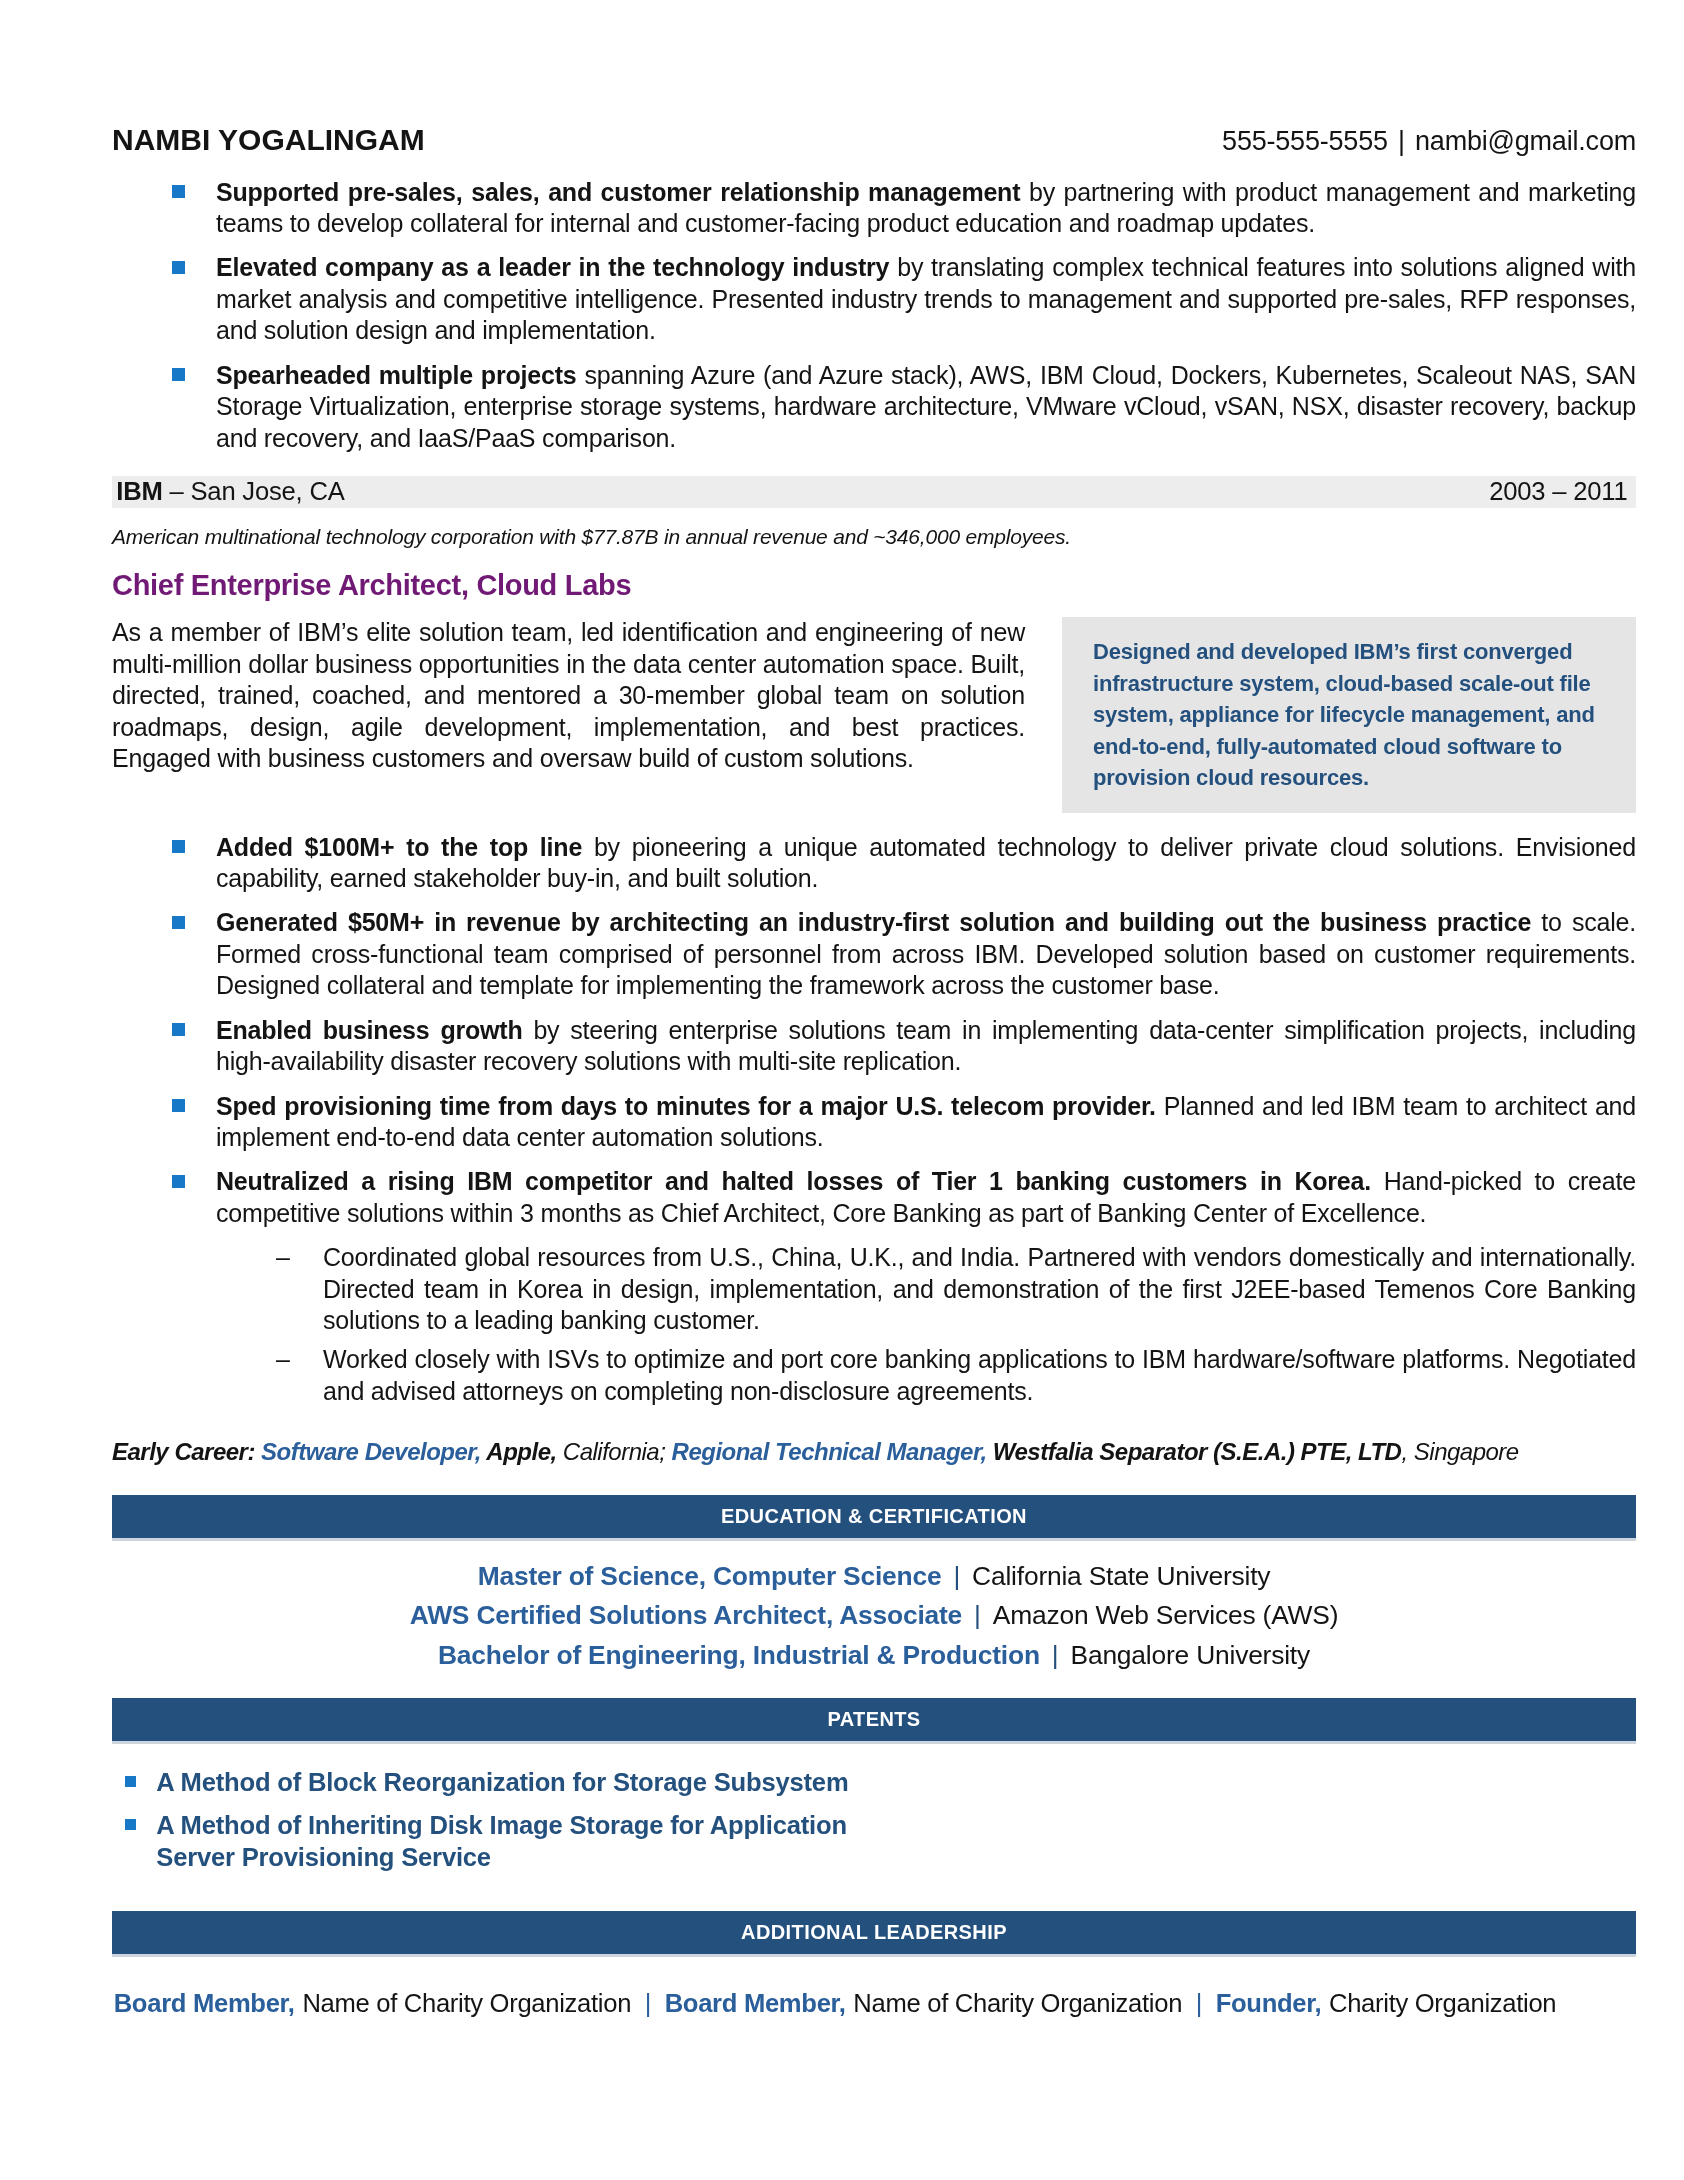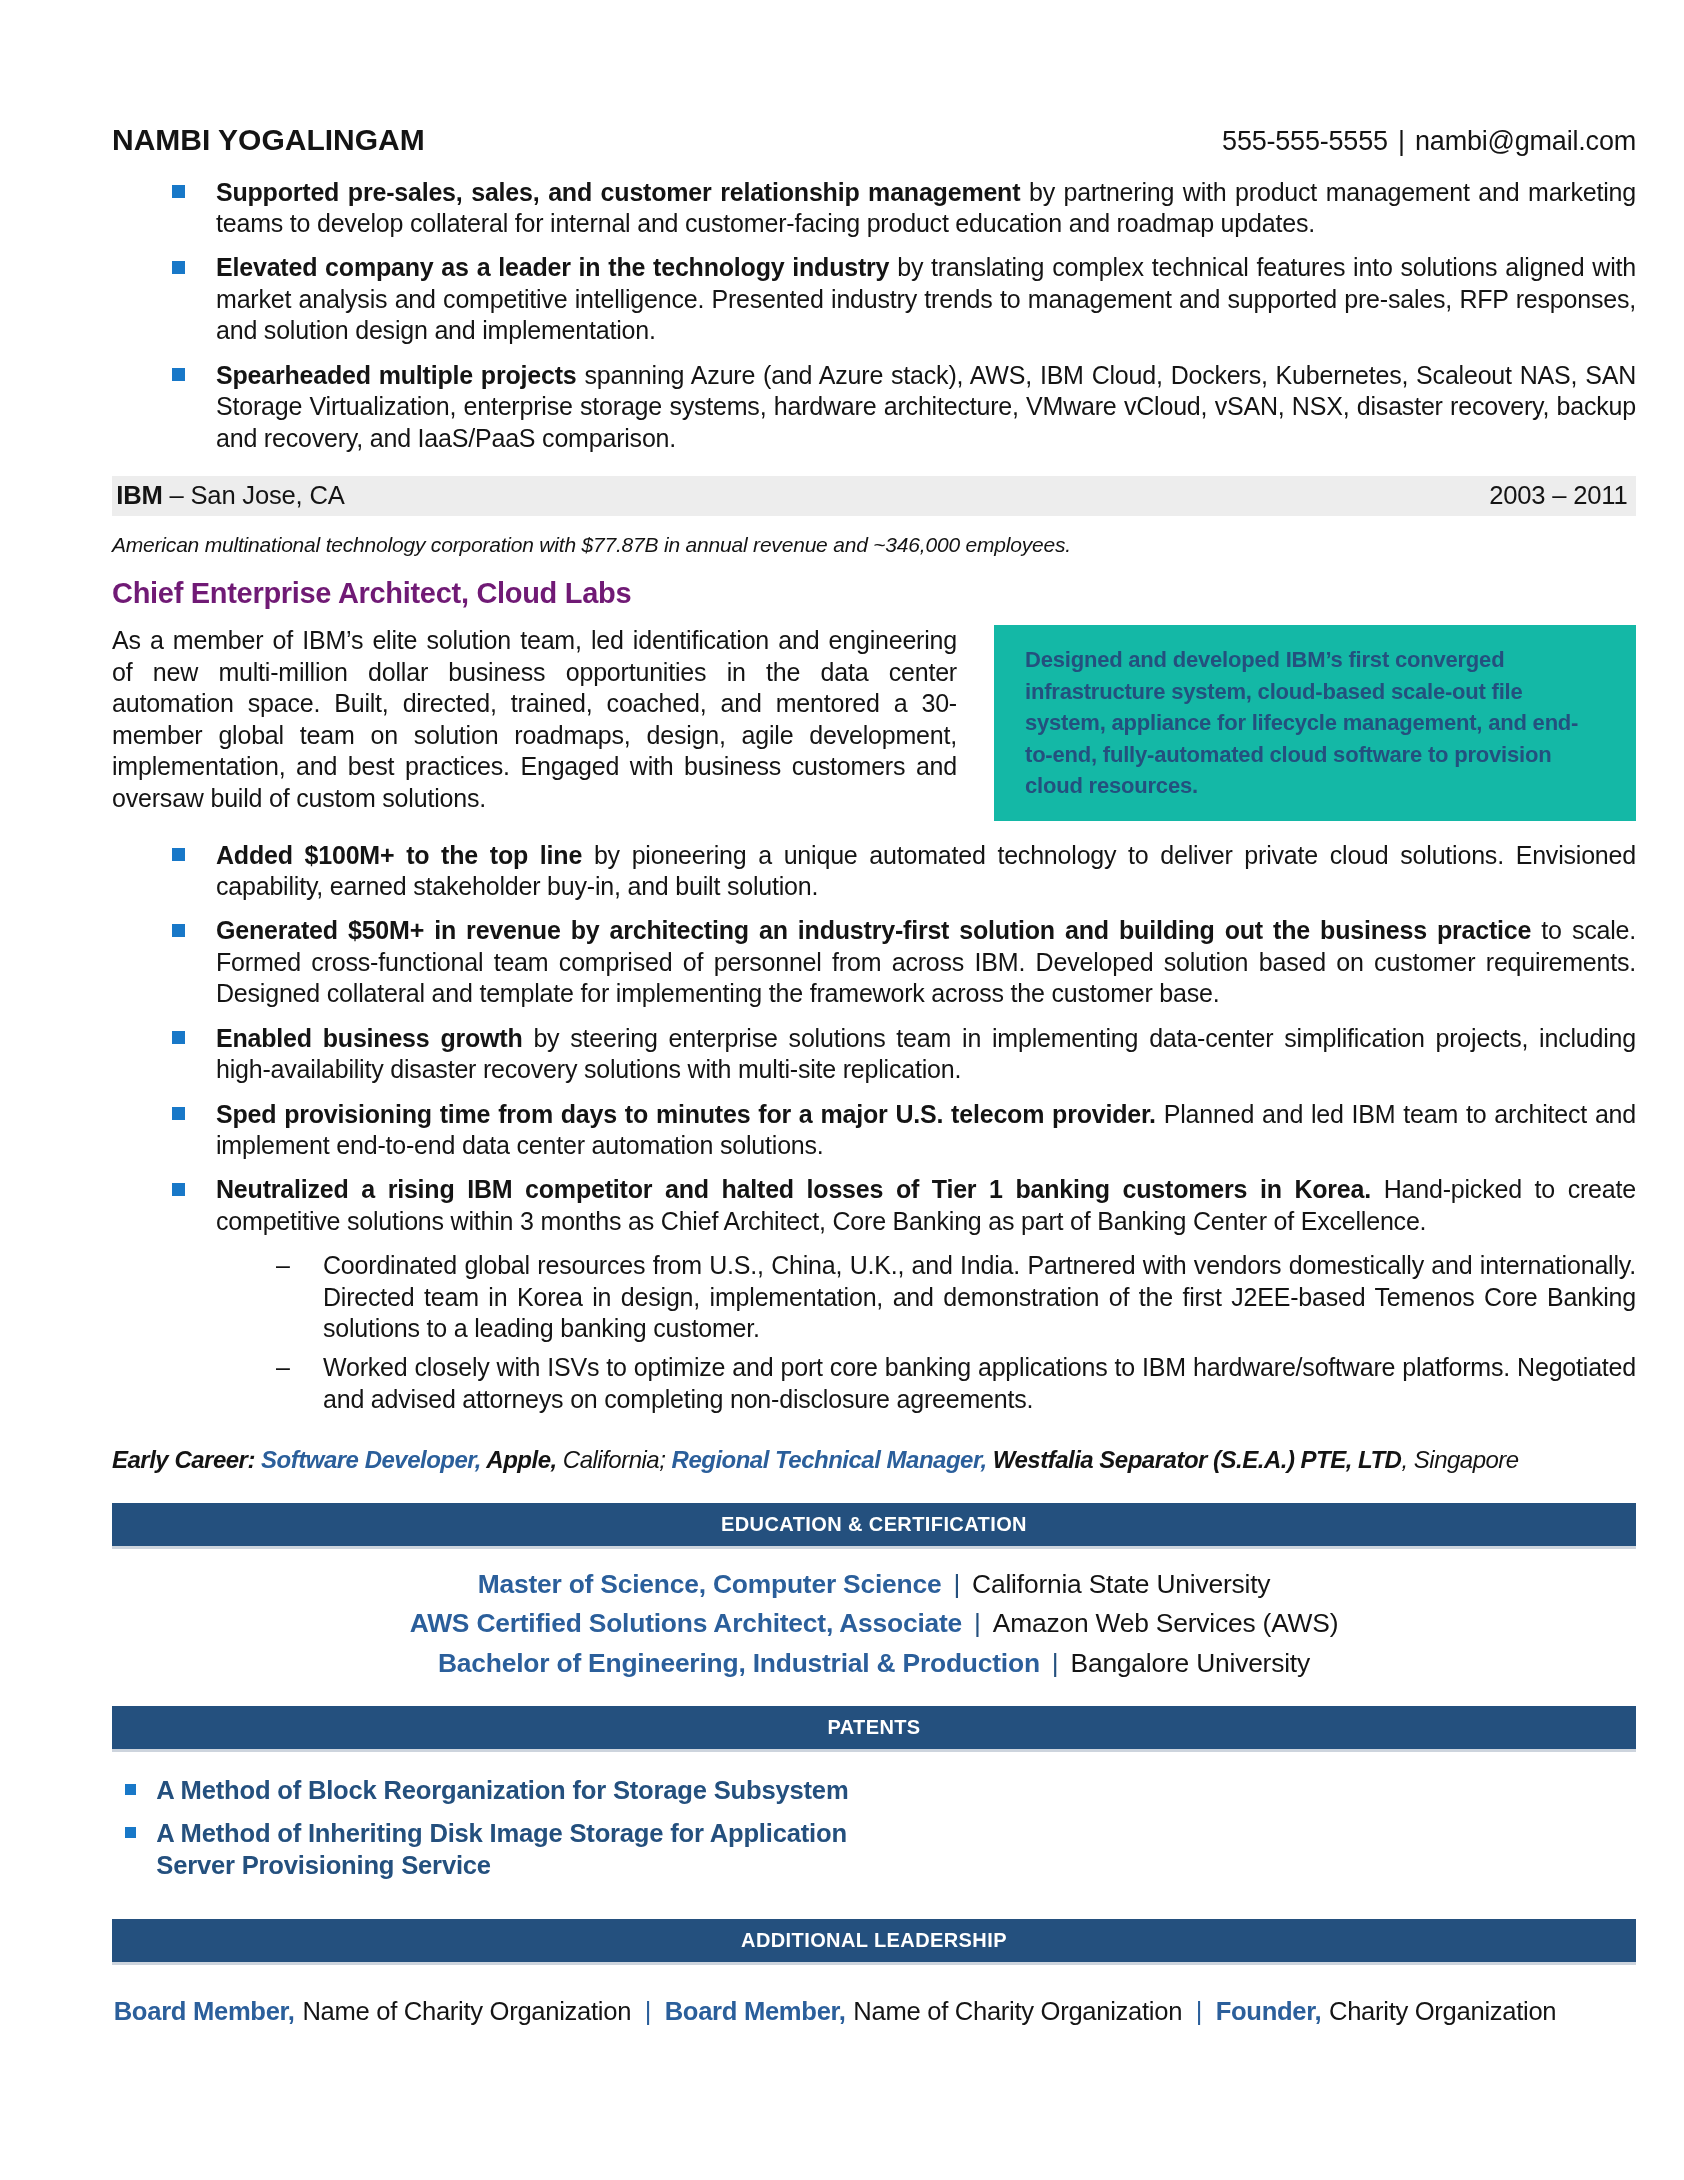--- a/index.html
+++ b/index.html
@@ -16,30 +16,30 @@
   .csep { margin:0 10.2px; color:#141414; }
 
   
   .blist { list-style:none; margin:19px 0 0 60px; padding:0; }
   .blist li { position:relative; padding-left:44px; margin-bottom:12.8px; }
   .sq { position:absolute; left:0; top:8.5px; width:12.8px; height:12.8px; background:#1878c8; }
   .jt { text-align:justify; margin:0; }
   .bd { font-weight:bold; }
 
   
-  .embar { margin-top:22px; background:#ededed; height:40px; display:flex; align-items:center;
+  .embar { margin-top:22px; background:#ededed; height:32px; display:flex; align-items:center;
            justify-content:space-between; padding:0 8.5px 0 4.3px; font-size:25.6px; }
   .coname { font-weight:bold; }
   .coital { font-style:italic; margin:12.8px 0 0 0; font-size:21px; }
   .role { color:#701a75; font-size:29px; font-weight:bold; margin:18px 0 0 0; letter-spacing:-0.3px; }
 
   
   .twocol { display:flex; margin-top:15.3px; }
   .ovw { flex:1; margin:0 37px 0 0; }
-  .callout { width:642px; background:#14b8a6; padding:19px 31px; box-sizing:border-box; align-self:flex-start; }
+  .callout { width:574px; background:#e5e5e5; padding:19px 31px; box-sizing:border-box; align-self:flex-start; }
   .callout p { margin:0; color:#24507e; font-weight:bold; font-size:22px; line-height:31.5px; letter-spacing:-0.2px; }
 
   
   .dlist { list-style:none; margin:3.4px 0 0 164px; padding:0; }
   .dlist li { position:relative; padding-left:47px; margin-bottom:7.7px; text-align:justify; }
   .dash { position:absolute; left:0; top:0; }
 
   
   .early { margin:29px 0 0 0; font-size:24px; white-space:nowrap; letter-spacing:-0.5px; }
   .bi { font-weight:bold; font-style:italic; }

